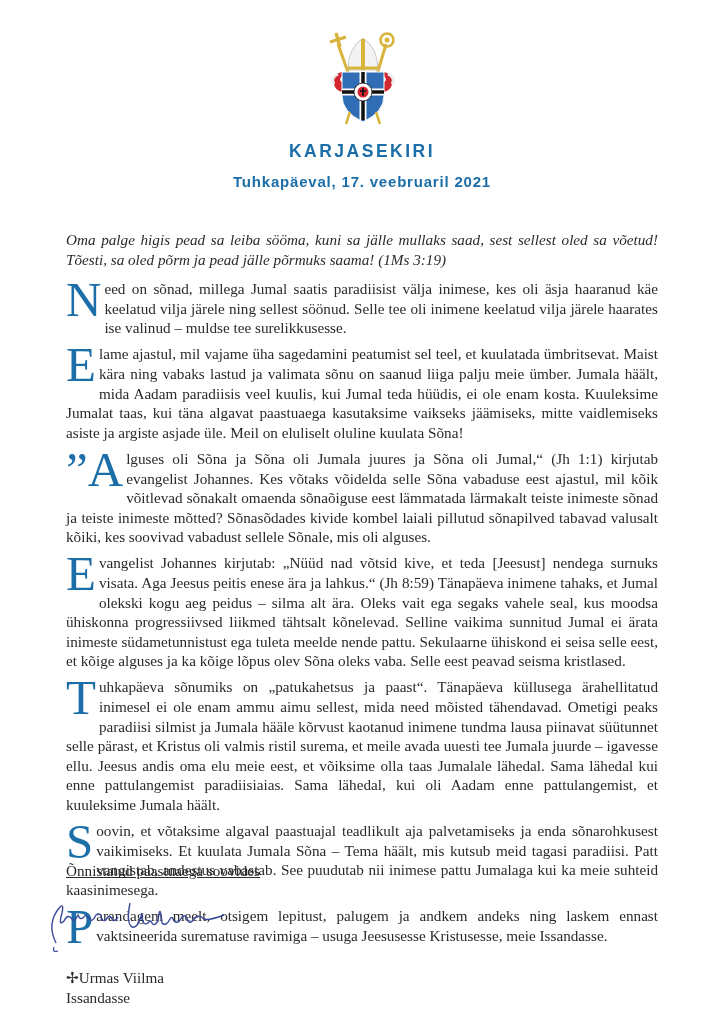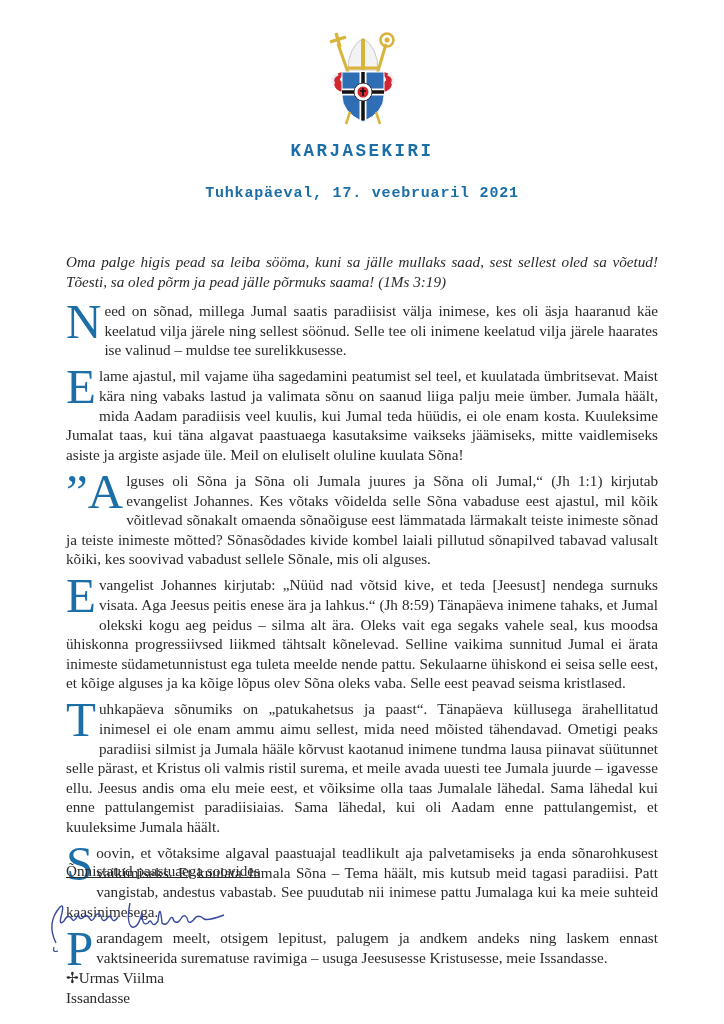--- a/index.html
+++ b/index.html
@@ -1,22 +1,22 @@
 <!DOCTYPE html>
 <html><head>
 <meta charset="utf-8">
 <style>
   html, body { margin: 0; padding: 0; background: #ffffff; }
   body { width: 724px; height: 1024px; position: relative; overflow: hidden; font-family: "Liberation Serif", "DejaVu Serif", serif; color: #2a2a2a; }
   .crest { position: absolute; left: 326px; top: 30px; width: 74px; height: 95px; }
-  .header { position: absolute; left: 0; top: 140px; width: 724px; text-align: center; color: #1b6ea8; font-family: Liberation Mono, monospace; font-weight: bold; }
+  .header { position: absolute; left: 0; top: 140px; width: 724px; text-align: center; color: #1b6ea8; font-family: Liberation Sans, sans-serif; font-weight: bold; }
   .header .t1 { font-size: 17.5px; letter-spacing: 2.5px; line-height: 22px; }
   .header .t2 { font-size: 17.5px; letter-spacing: 0.6px; line-height: 22px; }
-  .header .t3 { font-size: 15px; letter-spacing: 0.8px; line-height: 20px; margin-top: 22px; }
-  .content { position: absolute; left: 66px; top: 230px; width: 592px; font-size: 15.2px; line-height: 19.6px; text-align: justify; margin-top: 22px; }
+  .header .t3 { font-size: 15px; letter-spacing: 0.8px; line-height: 20px; margin-top: 10px; }
+  .content { position: absolute; left: 66px; top: 230px; width: 592px; font-size: 15.2px; line-height: 19.6px; text-align: justify; }
   .epigraph { font-style: italic; margin: 0 0 10px 0; }
   .para { margin: 0 0 6.5px 0; }
   .drop { float: left; color: #1b6ea8; font-size: 49px; line-height: 38px; margin: 2px 3px 0 0; font-family: "Liberation Serif", serif; }
   .drop.q { font-size: 49px; }
   .closing { position: absolute; left: 66px; top: 861px; font-size: 15.2px; line-height: 19px; text-decoration: underline; }
   .signature { position: absolute; left: 38px; top: 893px; width: 200px; height: 60px; }
   .signer { position: absolute; left: 66px; top: 938px; font-size: 15.2px; line-height: 19.5px; margin-top: 30px; }
 </style>
 </head>
 <body>

